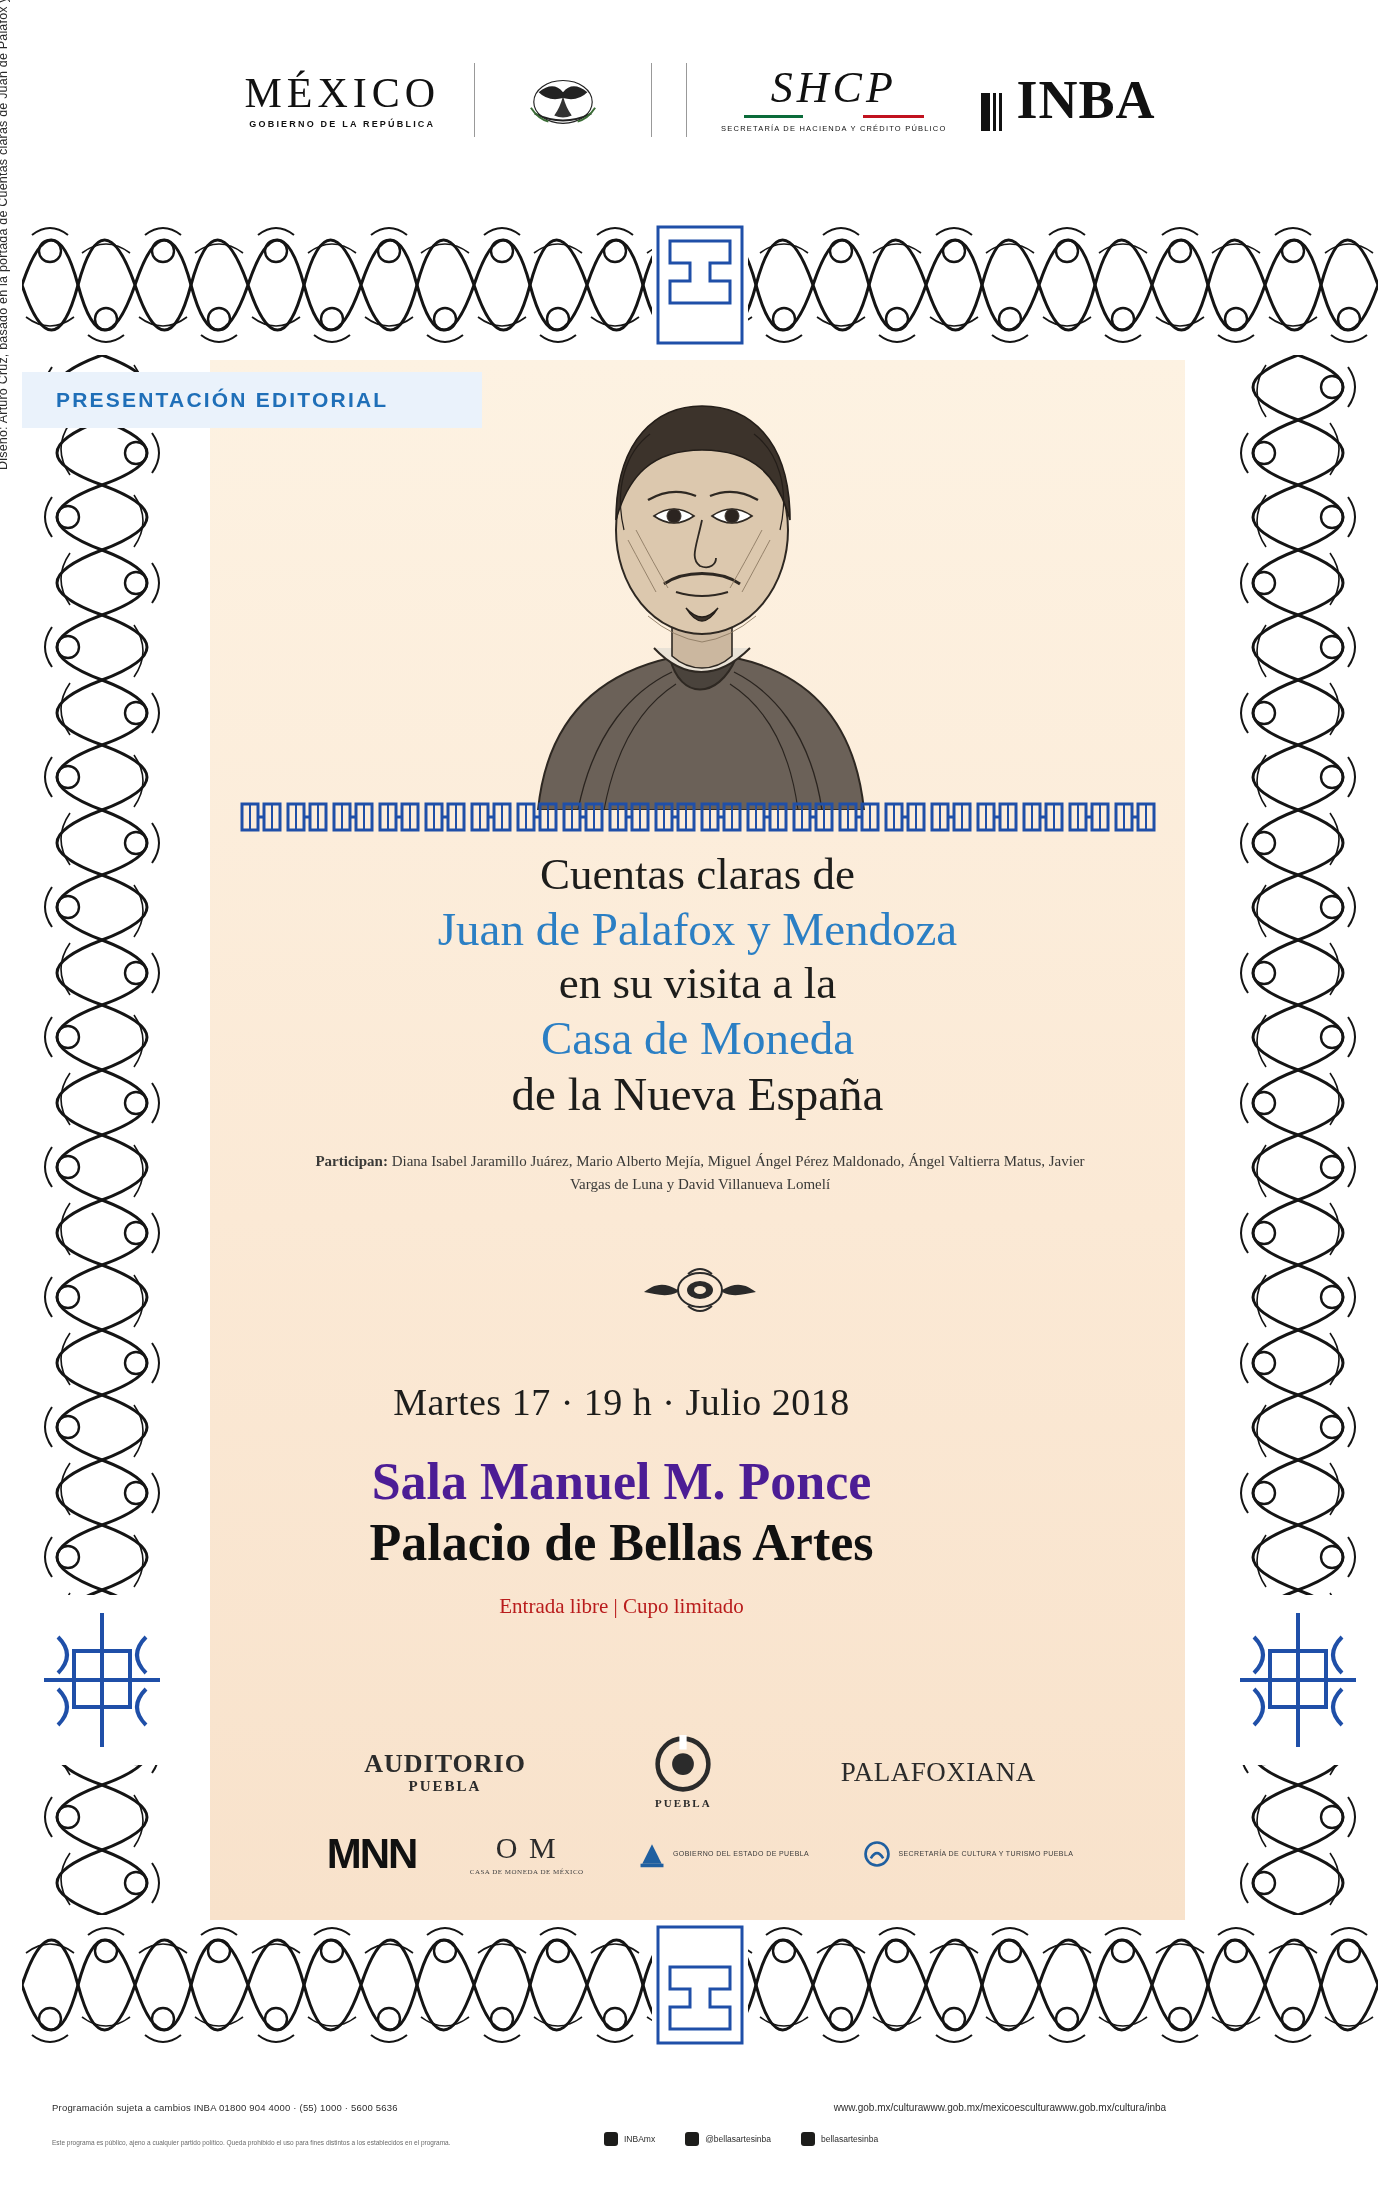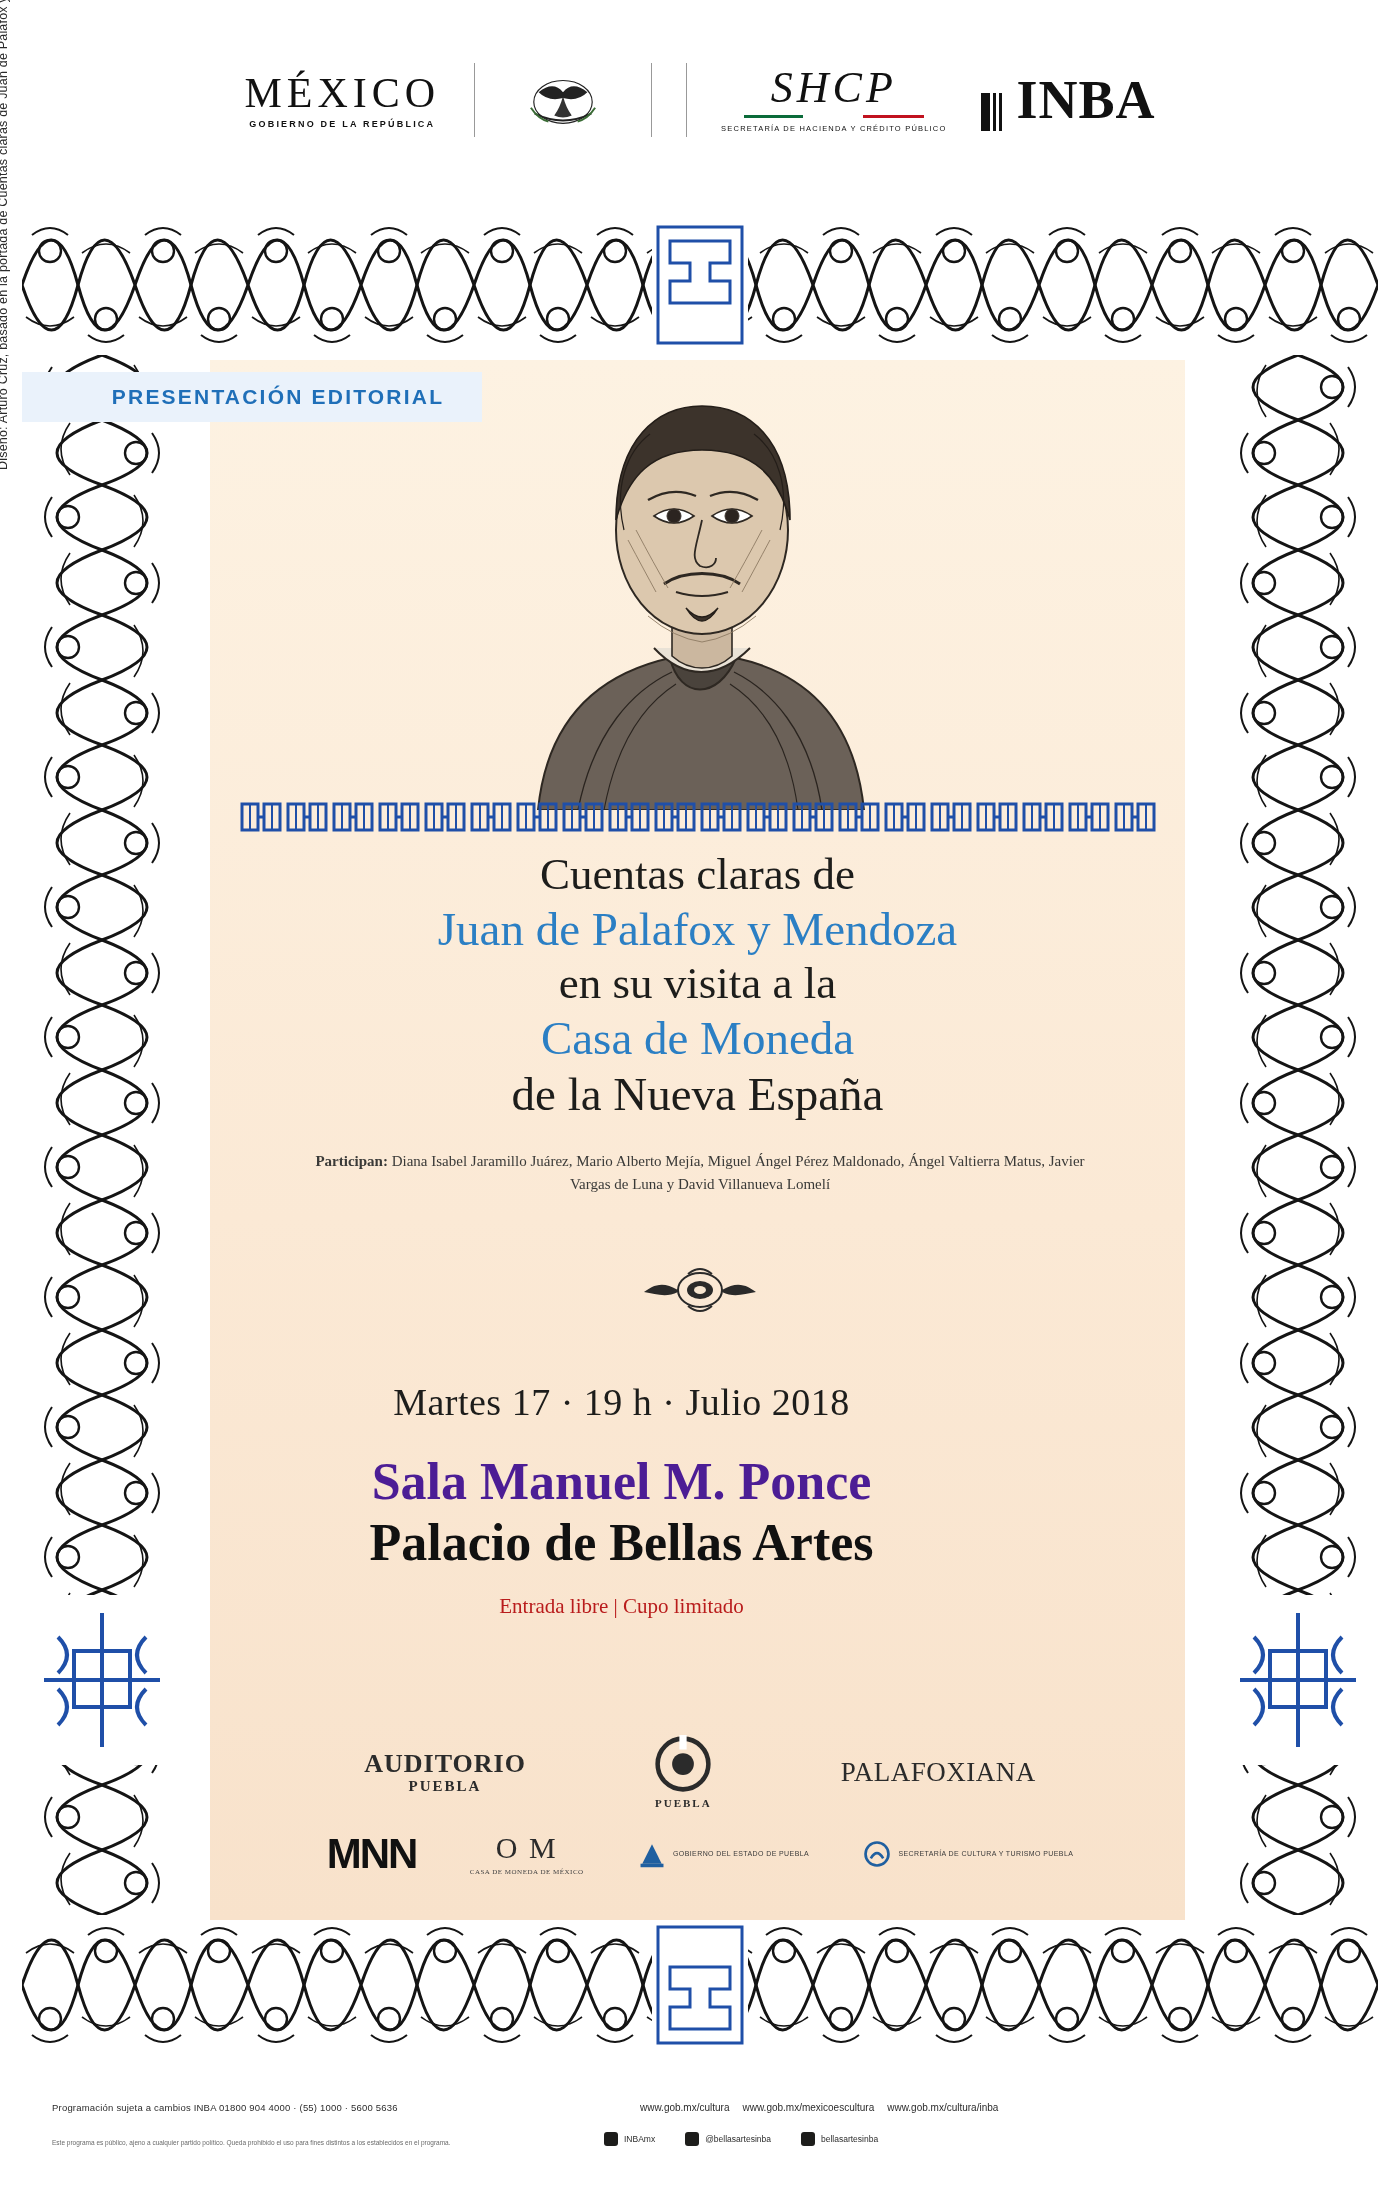--- a/index.html
+++ b/index.html
@@ -43,24 +43,23 @@
   .orn-left,.orn-right{position:absolute;top:150px;width:160px;height:1560px;overflow:hidden;}
   .orn-left{left:0;}
   .orn-right{right:0;transform:scaleX(-1);}
 
   
   .panel{
     position:absolute;left:210px;top:360px;width:975px;height:1560px;
     background:linear-gradient(180deg,#fdf2e2 0%,#fbe9d5 55%,#f8e2cb 100%);
   }
   .ribbon{
-    position:absolute;left:22px;top:372px;width:460px;height:50px;
-    background:#eaf2fb;display:flex;align-items:center;padding-left:52px;
+    position:absolute;left:22px;top:372px;width:460px;height:56px;
+    background:#eaf2fb;display:flex;align-items:center;padding-left:34px;
     box-sizing:border-box;
-    justify-content:center;
   }
   .ribbon span{color:#1f6fb8;font-size:21px;font-weight:700;letter-spacing:2.2px;}
 
   
   .portrait-wrap{position:absolute;left:210px;top:360px;width:975px;height:450px;display:flex;align-items:flex-end;justify-content:center;}
   .portrait{width:560px;height:430px;}
 
   .blueband{position:absolute;left:240px;top:800px;width:920px;height:34px;}
 
   
@@ -107,21 +106,21 @@
   .vcredit{
     position:absolute;left:-4px;top:470px;width:1060px;
     transform:rotate(-90deg);transform-origin:left top;
     font-size:12.5px;color:#2b2b2b;letter-spacing:.2px;white-space:nowrap;
   }
 
   
   .footer{position:absolute;left:0;top:2080px;width:1400px;height:118px;background:#fff;}
   .f-row1{position:absolute;left:52px;top:22px;width:1300px;display:flex;align-items:center;}
   .f-left{font-size:9.5px;color:#2c2c2c;letter-spacing:.2px;}
-  .f-urls{position:absolute;left:640px;top:22px;width:720px;display:flex;justify-content:flex-start;font-size:10px;color:#2c2c2c;gap:13px;}
+  .f-urls{position:absolute;left:640px;top:22px;width:720px;display:flex;justify-content:center;font-size:10px;color:#2c2c2c;}
   .f-social{position:absolute;left:604px;top:52px;display:flex;align-items:center;gap:30px;}
   .soc{display:flex;align-items:center;gap:6px;font-size:8.5px;color:#2c2c2c;}
   .soc .dot{width:14px;height:14px;border-radius:3px;background:#1d1d1b;display:inline-block;}
   .f-legal{position:absolute;left:52px;top:58px;width:900px;font-size:6.5px;color:#6a6a6a;line-height:1.5;}
 </style>
 </head>
 <body>
 
 <div class="poster">
 

